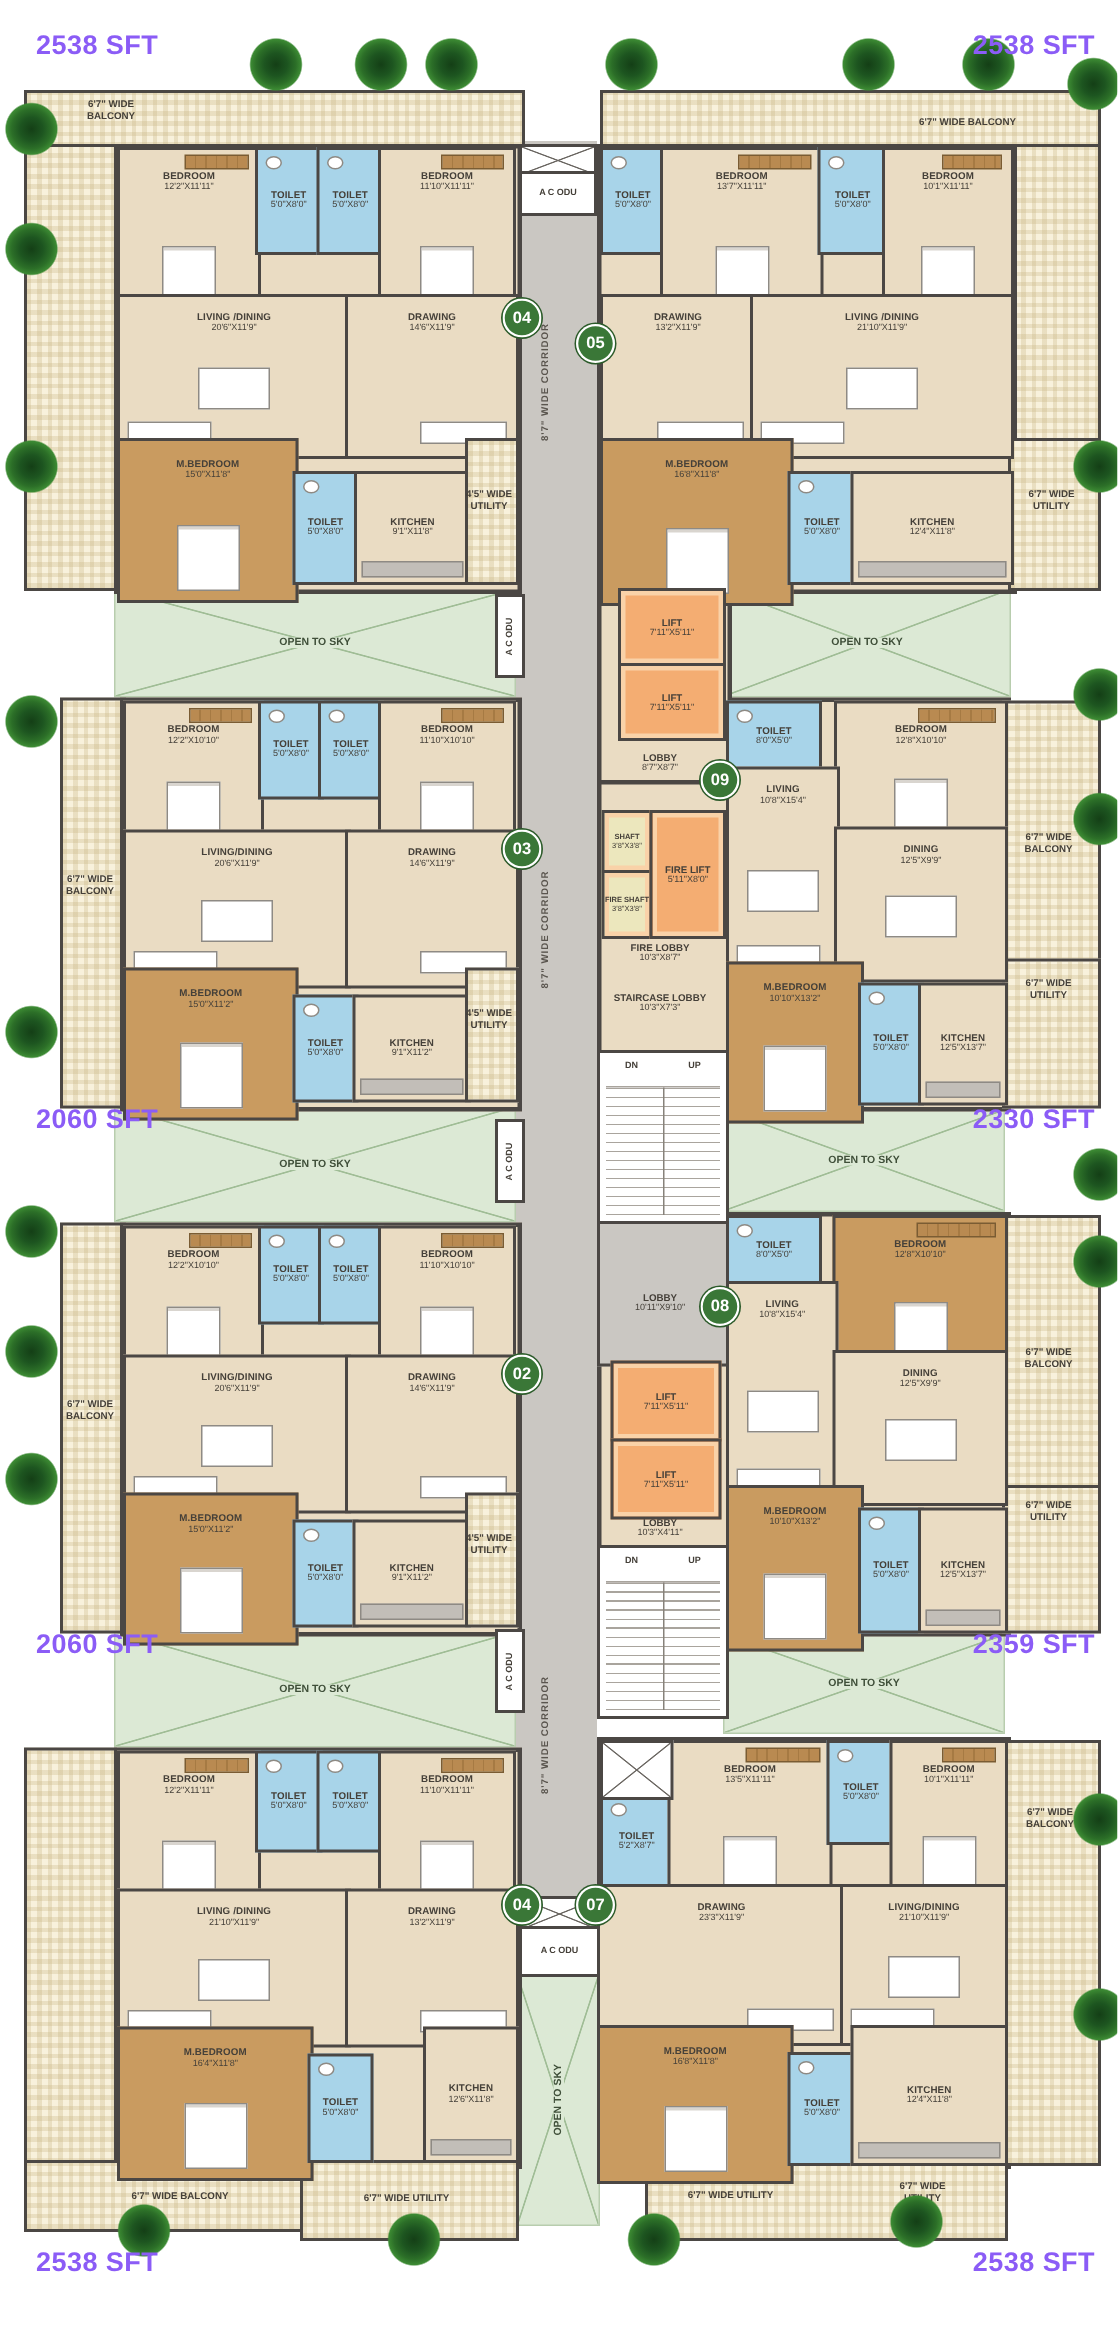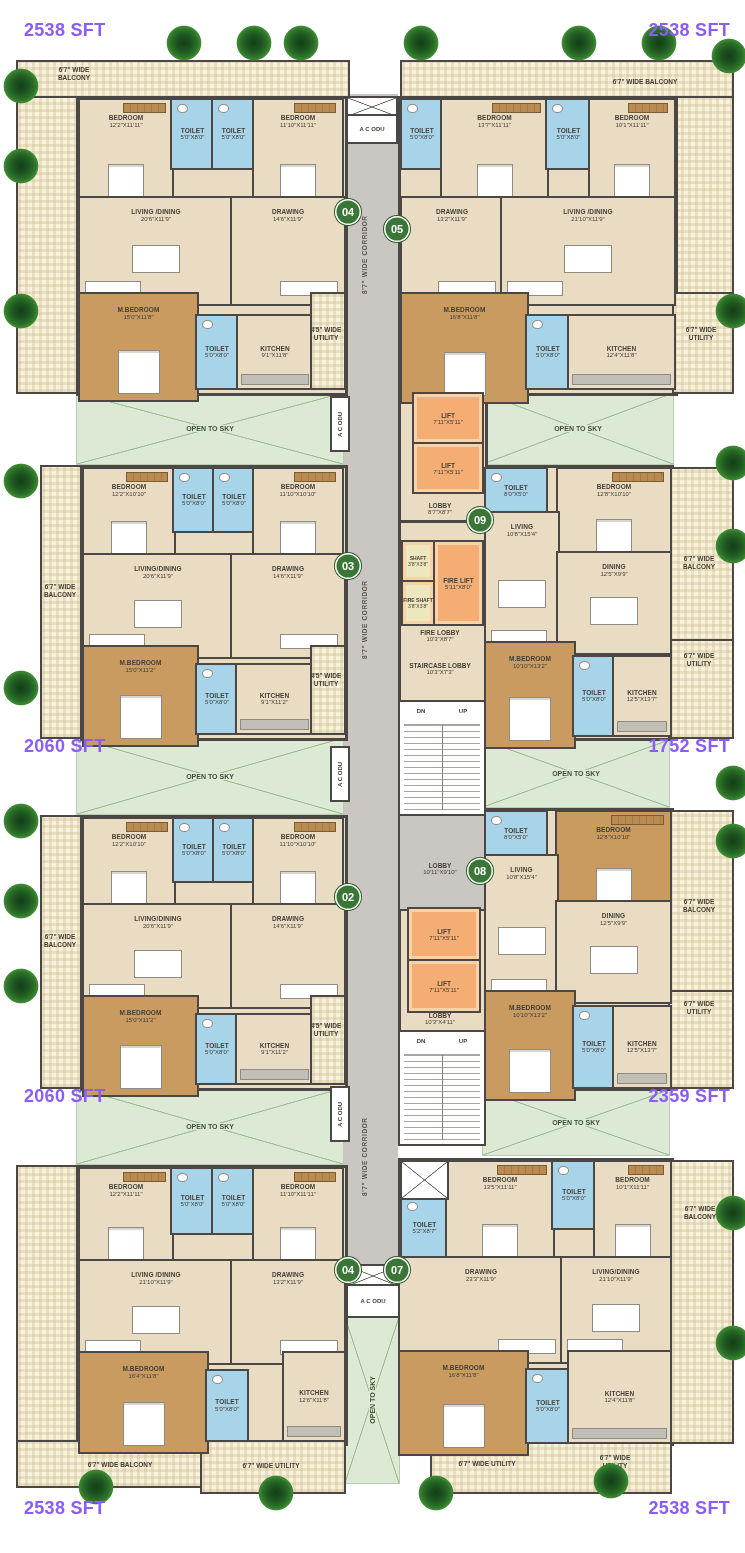--- a/index.html
+++ b/index.html
@@ -477,29 +477,29 @@
   <div class="xbox" style="left:346px;top:1264px;width:50px;height:20px"></div>
   <div class="acb" style="left:346px;top:1284px;width:50px;height:30px">A C ODU</div>
   <div class="vlb" style="left:352px;top:180px;width:24px;height:150px">8'7" WIDE CORRIDOR</div>
   <div class="vlb" style="left:352px;top:545px;width:24px;height:150px">8'7" WIDE CORRIDOR</div>
   <div class="vlb" style="left:352px;top:1082px;width:24px;height:150px">8'7" WIDE CORRIDOR</div>
 
   <div class="circ" style="left:335px;top:199px">04</div>
   <div class="circ" style="left:384px;top:216px">05</div>
   <div class="circ" style="left:335px;top:553px">03</div>
   <div class="circ" style="left:467px;top:507px">09</div>
-  <div class="circ" style="left:335px;top:884px">02</div>
+  <div class="circ" style="left:335px;top:903px">02</div>
   <div class="circ" style="left:467px;top:858px">08</div>
   <div class="circ" style="left:335px;top:1257px">04</div>
   <div class="circ" style="left:384px;top:1257px">07</div>
 
   <div class="sft" style="left:24px;top:20px;width:90px">2538 SFT</div>
   <div class="sft r" style="left:640px;top:20px;width:90px">2538 SFT</div>
   <div class="sft" style="left:24px;top:736px;width:90px">2060 SFT</div>
-  <div class="sft r" style="left:645px;top:736px;width:85px">1752 SFT</div>
+  <div class="sft r" style="left:645px;top:736px;width:85px">2330 SFT</div>
   <div class="sft" style="left:24px;top:1086px;width:90px">2060 SFT</div>
   <div class="sft r" style="left:645px;top:1086px;width:85px">2359 SFT</div>
   <div class="sft" style="left:24px;top:1498px;width:90px">2538 SFT</div>
   <div class="sft r" style="left:630px;top:1498px;width:100px">2538 SFT</div>
 
   <div class="tree" style="left:166px;top:25px"></div>
   <div class="tree" style="left:236px;top:25px"></div>
   <div class="tree" style="left:283px;top:25px"></div>
   <div class="tree" style="left:403px;top:25px"></div>
   <div class="tree" style="left:561px;top:25px"></div>

